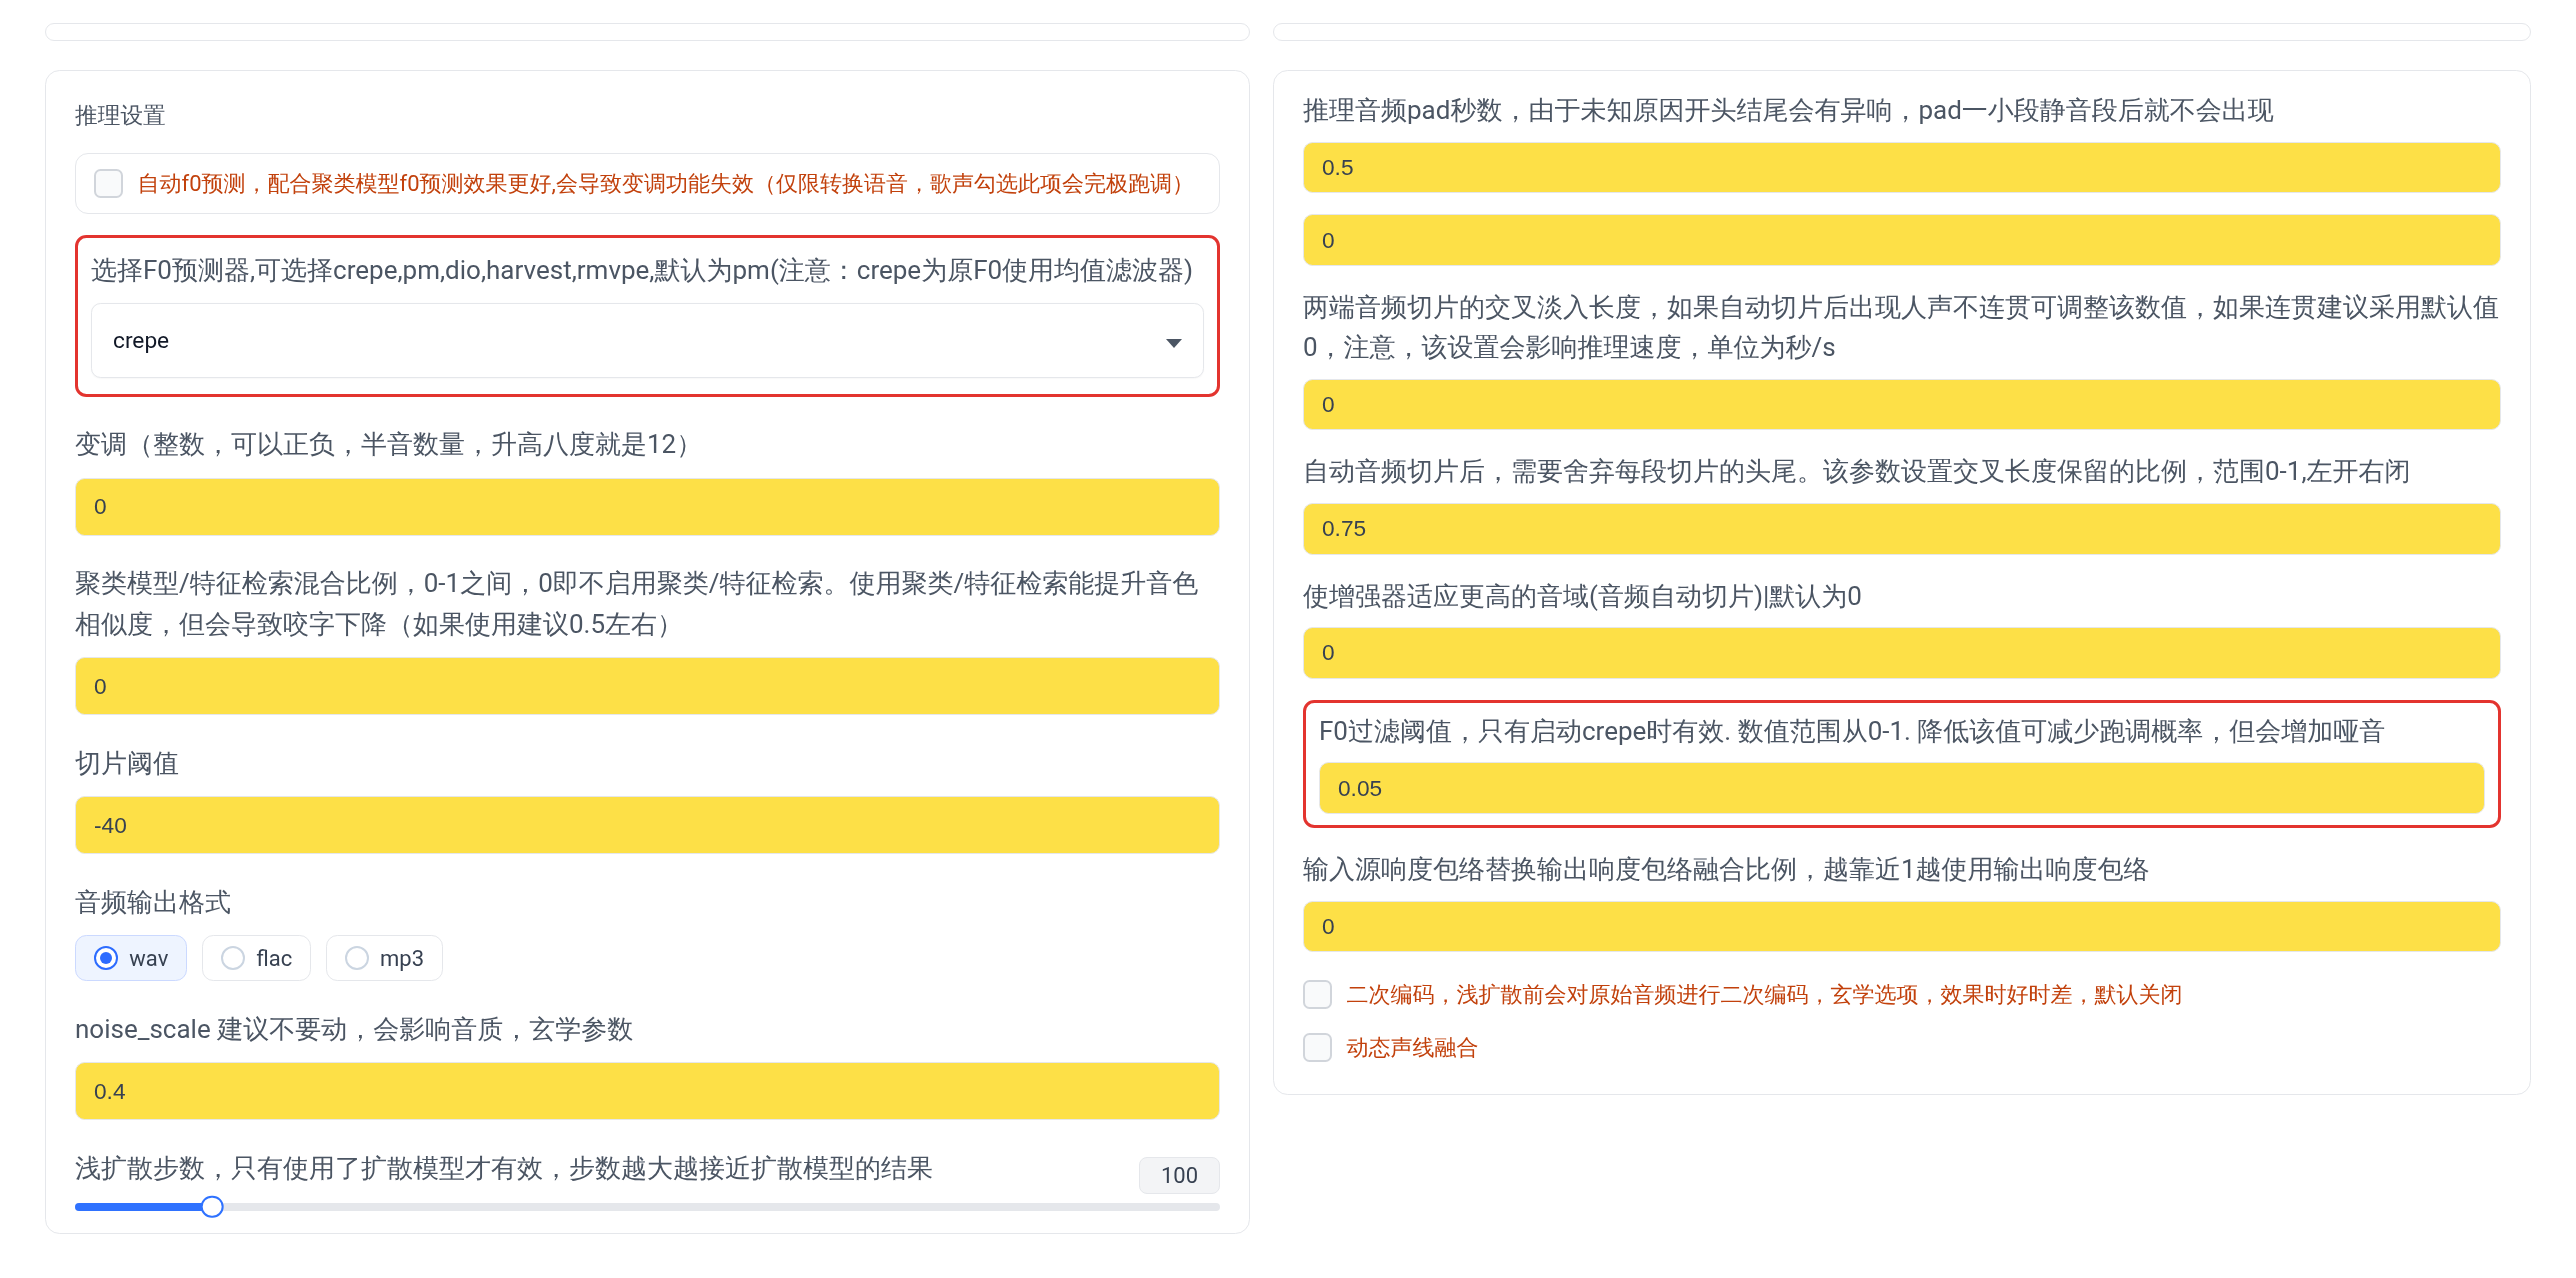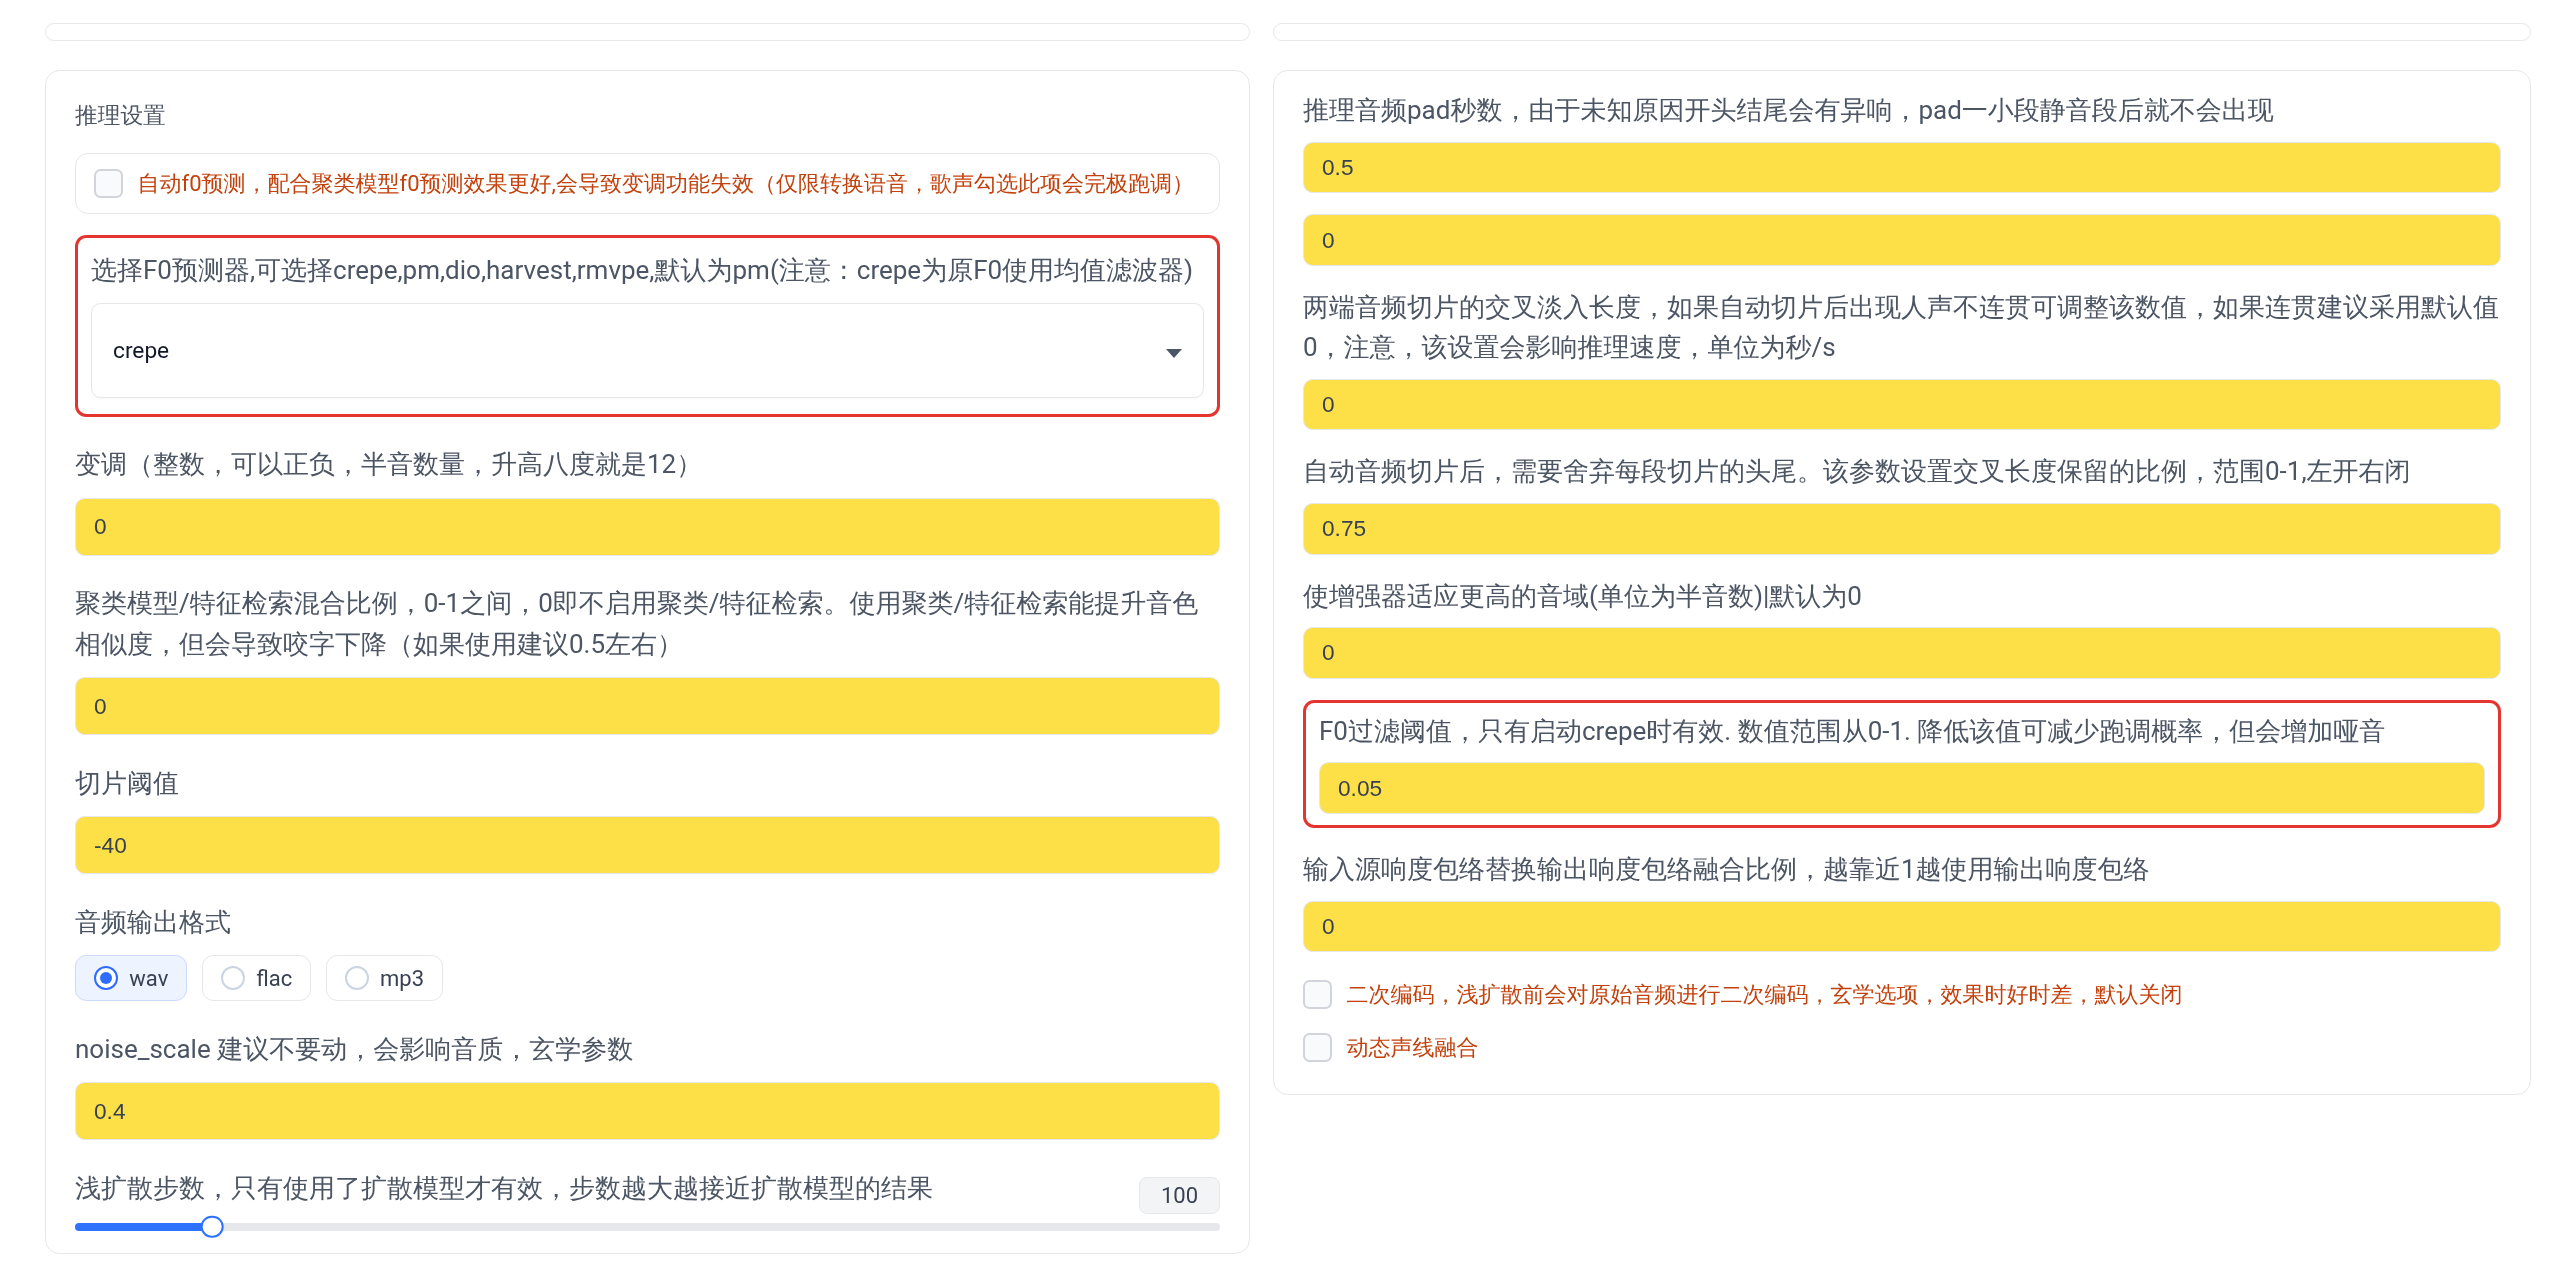--- a/index.html
+++ b/index.html
@@ -55,21 +55,21 @@
     color: #374151;
   }
 
   .dropdown {
     display: flex;
     align-items: center;
     justify-content: space-between;
     background: #ffffff;
     border: 0.8px solid #e5e7eb;
     border-radius: 9.7px;
-    padding: 33px 21px;
+    padding: 23px 21px;
     font-size: 22.7px;
     color: #111827;
     cursor: pointer;
     box-shadow: 0 0.8px 1.6px rgba(0,0,0,0.03);
   }
   .dropdown .caret { color: #4b5563; }
   .caret-down-icon {
     width: 0; height: 0;
     border-left: 8px solid transparent;
     border-right: 8px solid transparent;
@@ -272,21 +272,21 @@
         <div class="label">两端音频切片的交叉淡入长度，如果自动切片后出现人声不连贯可调整该数值，如果连贯建议采用默认值0，注意，该设置会影响推理速度，单位为秒/s</div>
         <input class="text-input" value="0" style="">
       </div>
 
       <div class="field">
         <div class="label">自动音频切片后，需要舍弃每段切片的头尾。该参数设置交叉长度保留的比例，范围0-1,左开右闭</div>
         <input class="text-input" value="0.75" style="">
       </div>
 
       <div class="field">
-        <div class="label">使增强器适应更高的音域(单位为半音数)|默认为0</div>
+        <div class="label">使增强器适应更高的音域(音频自动切片)|默认为0</div>
         <input class="text-input" value="0" style="">
       </div>
 
       <div class="hl-red-right">
         <div class="label">F0过滤阈值，只有启动crepe时有效. 数值范围从0-1. 降低该值可减少跑调概率，但会增加哑音</div>
         <input class="text-input" value="0.05" style="">
       </div>
 
       <div class="field">
         <div class="label">输入源响度包络替换输出响度包络融合比例，越靠近1越使用输出响度包络</div>

